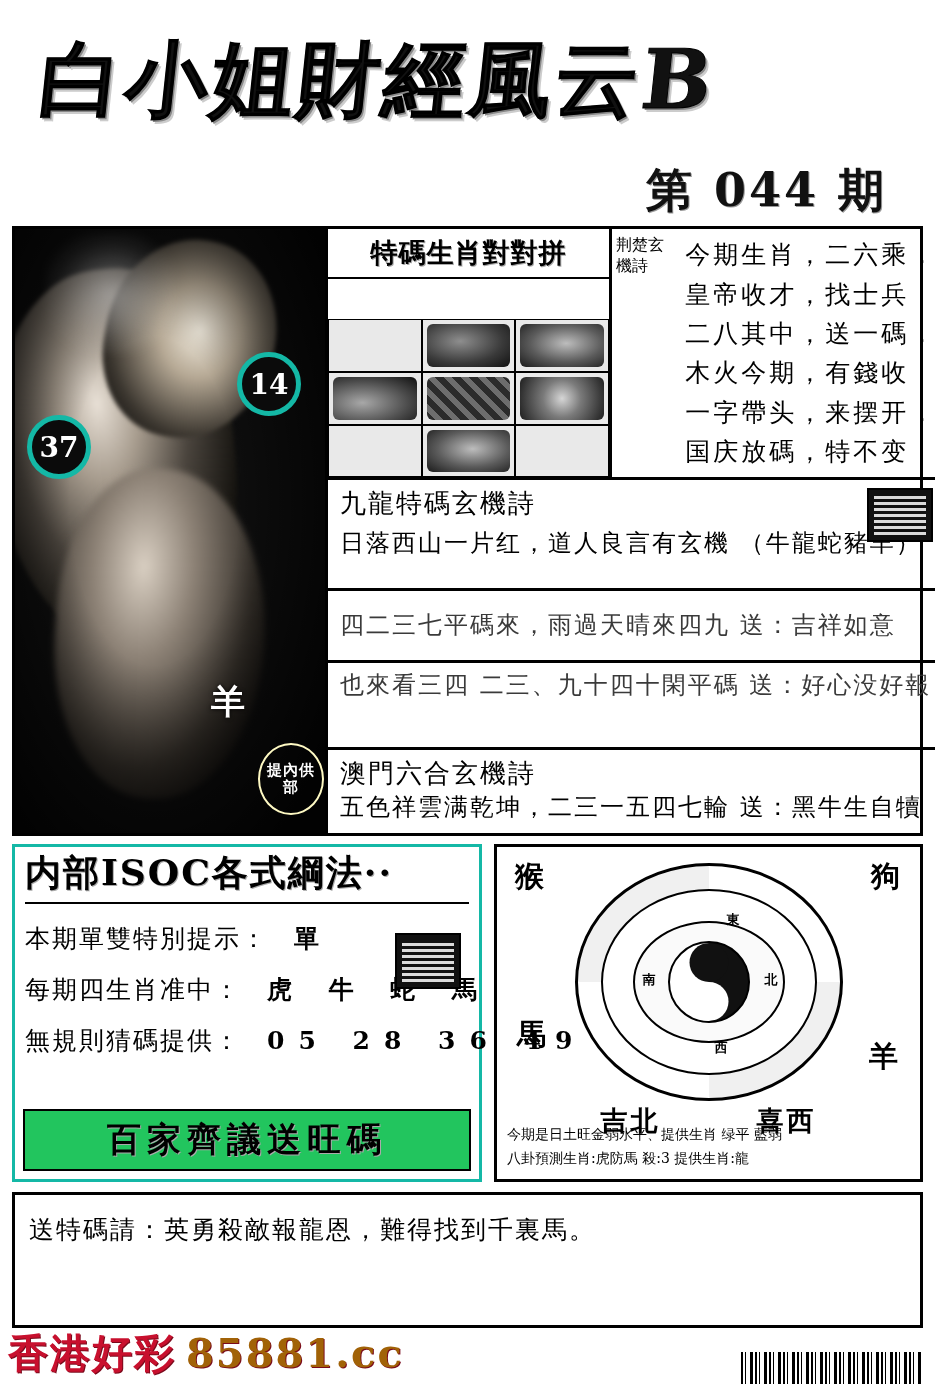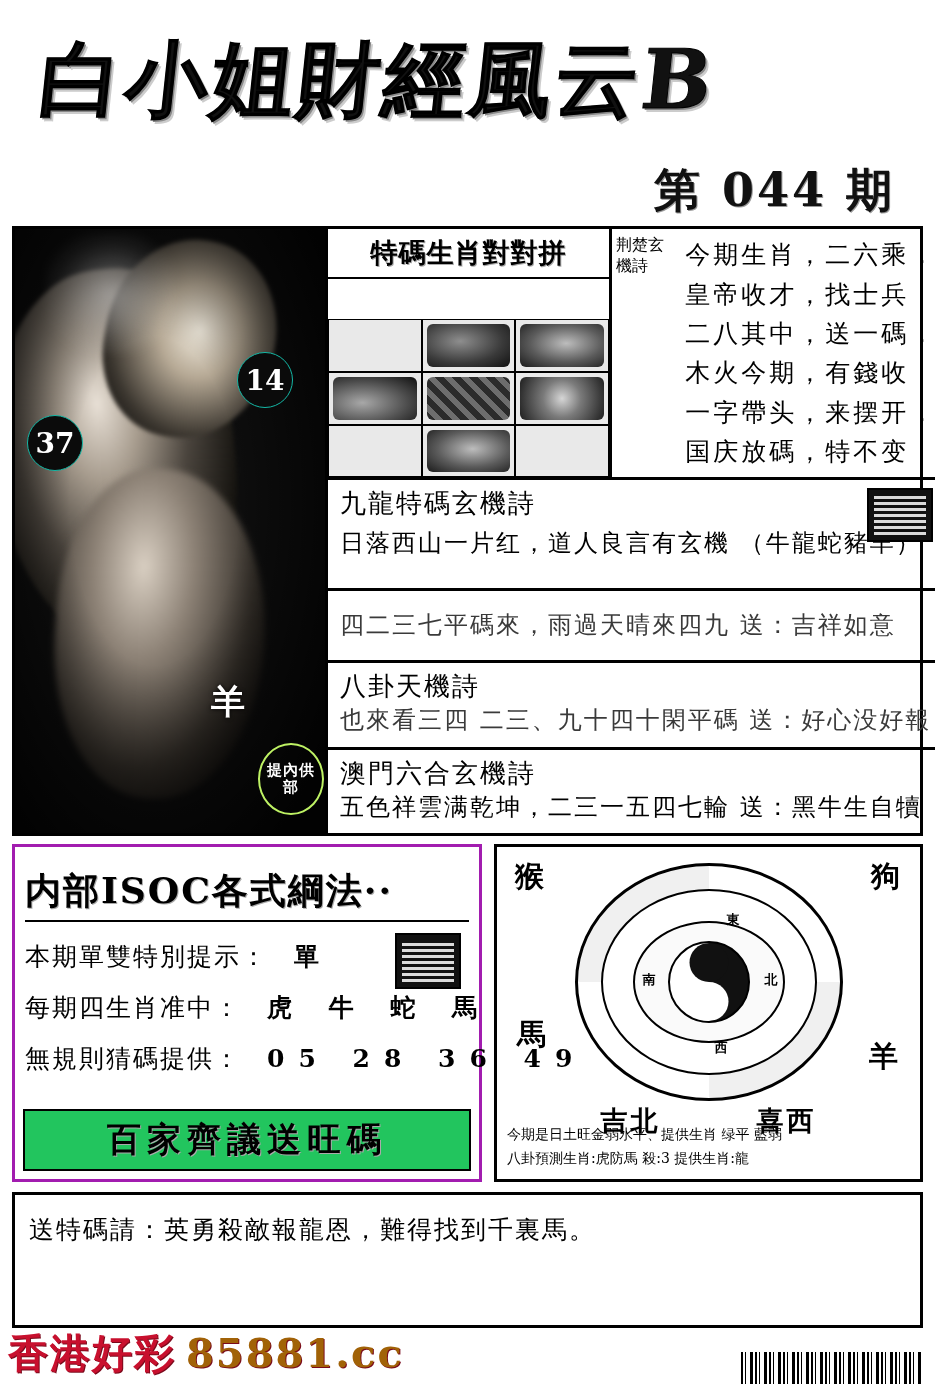--- a/index.html
+++ b/index.html
@@ -23,21 +23,21 @@
     font-size:82px;
     letter-spacing:4px;
     line-height:1;
     color:#111;
     -webkit-text-stroke:1px #000;
     text-shadow:2px 2px 0 #888, 4px 4px 0 #ccc;
     transform:skewX(-6deg);
     white-space:nowrap;
   }
   .title-issue{
-    position:absolute;right:40px;top:160px;
+    position:absolute;right:48px;top:160px;
     font-family:"DejaVu Serif","Liberation Serif",serif;
     font-weight:bold;font-size:46px;letter-spacing:3px;
     color:#111;
     text-shadow:1px 1px 0 #999;
     white-space:nowrap;
   }
 
   
   .topblock{
     position:absolute;left:12px;top:226px;width:911px;height:610px;
@@ -63,38 +63,38 @@
     background:radial-gradient(ellipse at 55% 45%, #f2ecdf 0%, #b6a995 30%, #3b362f 68%, #0b0a09 90%);
     filter:blur(2px);border-radius:52% 48% 55% 45%;transform:rotate(10deg);}
   .photo .smoke{position:absolute;left:30px;top:4px;width:130px;height:120px;
     background:radial-gradient(ellipse at 50% 50%, rgba(255,255,255,.55) 0%, rgba(255,255,255,.12) 55%, rgba(255,255,255,0) 80%);
     filter:blur(4px);}
   .photo .vign{position:absolute;inset:0;
     background:radial-gradient(ellipse at 45% 45%, rgba(0,0,0,0) 35%, rgba(0,0,0,.85) 88%);}
 
   .num-badge{
     position:absolute;
-    border:1px solid #14b8a6;border-radius:50%;
+    border:5px solid #14b8a6;border-radius:50%;
     background:#0b0b0b;color:#fff;
     font-family:"DejaVu Serif","Liberation Serif",serif;
     font-weight:bold;
     display:flex;align-items:center;justify-content:center;
   }
   .num-badge.b1{left:222px;top:123px;width:54px;height:54px;font-size:28px;}
   .num-badge.b2{left:12px;top:186px;width:54px;height:54px;font-size:28px;}
 
   .zodiac-label{
     position:absolute;left:196px;bottom:108px;
     color:#fff;font-size:34px;font-weight:bold;
     font-family:"DejaVu Serif","Liberation Serif",serif;
     text-shadow:0 0 4px #000;
   }
   .inner-stamp{
     position:absolute;left:243px;bottom:18px;
-    width:62px;height:68px;border:2px solid #bef264;border-radius:50%;
+    width:62px;height:68px;border:2px solid #fef9c3;border-radius:50%;
     color:#fff;font-size:15px;line-height:1.15;font-weight:bold;
     display:flex;align-items:center;justify-content:center;
     text-align:center;letter-spacing:1px;
     font-family:"DejaVu Serif","Liberation Serif",serif;
   }
 
   .rightcol{flex:1;display:flex;flex-direction:column;}
   .row1{display:flex;height:272px;border-bottom:3px solid #000;}
 
   .matchbox{width:284px;border-right:3px solid #000;box-sizing:border-box;display:flex;flex-direction:column;gap:40px;}
@@ -131,22 +131,22 @@
 
   .rowmid{height:76px;border-bottom:3px solid #000;box-sizing:border-box;padding:10px 12px;display:flex;align-items:center;}
   .rowmid .blk-text{margin-top:0;}
 
   
   .midblock{
     position:absolute;left:12px;top:844px;width:911px;height:338px;
     display:flex;gap:0;
   }
   .leftpanel{
-    width:470px;border:3px solid #a21caf;box-sizing:border-box;
-    position:relative;padding:20px 10px;
+    width:470px;border:3px solid #14b8a6;box-sizing:border-box;
+    position:relative;padding:2px 10px;
   }
   .isoc-title{
     font-family:"DejaVu Serif","Liberation Serif",serif;
     font-weight:bold;font-size:36px;letter-spacing:2px;
     border-bottom:2px solid #000;padding-bottom:4px;
     text-shadow:1px 1px 0 #aaa;white-space:nowrap;
   }
   .line-item{
     font-family:"DejaVu Serif","Liberation Serif",serif;
     font-size:25px;margin-top:18px;letter-spacing:2px;white-space:nowrap;
@@ -296,21 +296,20 @@
         <div class="blk-title">九龍特碼玄機詩</div>
         <div class="blk-text">日落西山一片红，道人良言有玄機  （牛龍蛇豬羊）</div>
         <div class="seal"></div>
       </div>
 
       <div class="rowmid">
         <div class="blk-text blur">四二三七平碼來，雨過天晴來四九   送：吉祥如意</div>
       </div>
 
       <div class="rowmid" style="height:94px;display:block;padding-top:6px;">
-        <div class="blk-title">八卦天機詩</div>
         <div class="blk-text blur">也來看三四  二三、九十四十閑平碼    送：好心没好報</div>
       </div>
 
       <div class="rowmid" style="height:auto;flex:1;display:block;padding-top:6px;border-bottom:none;">
         <div class="blk-title">澳門六合玄機詩</div>
         <div class="blk-text">五色祥雲满乾坤，二三一五四七輪   送：黑牛生自犢</div>
       </div>
 
     </div>
   </div>

